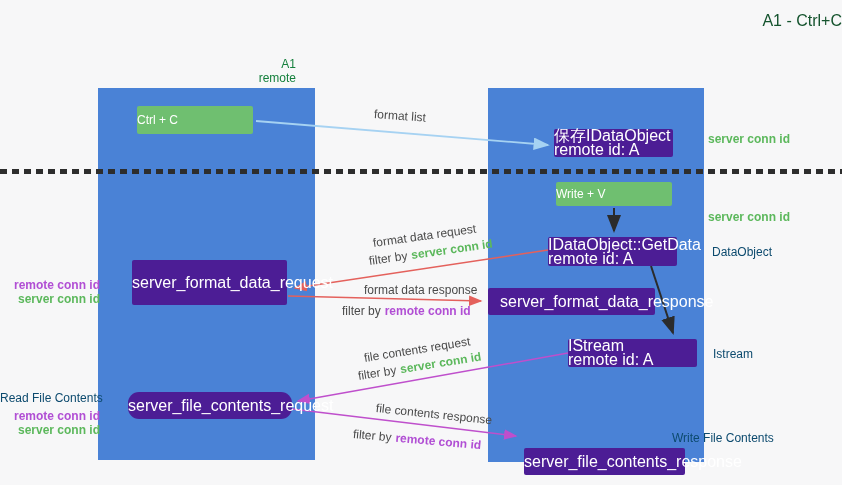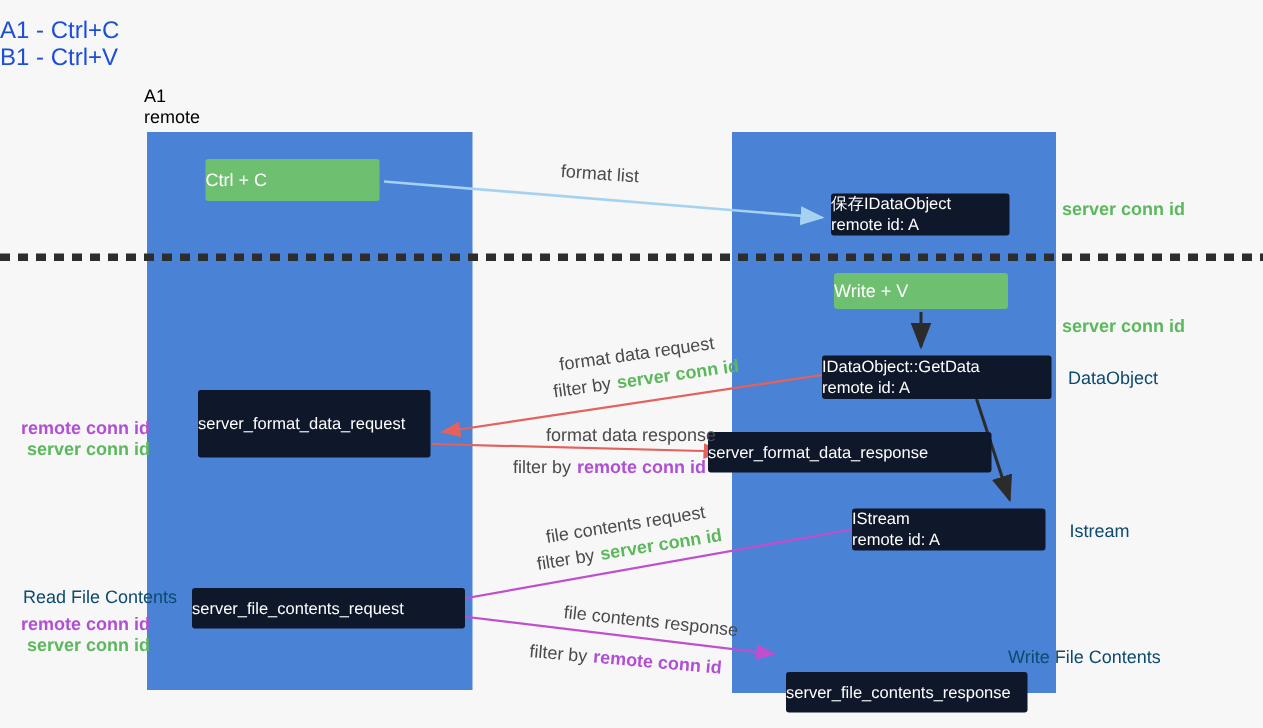--- a/index.html
+++ b/index.html
@@ -1,42 +1,41 @@
 <!DOCTYPE html>
 <html><head>
 <meta charset="utf-8">
 <style>
   html,body{margin:0;padding:0;background:#f7f7f8;font-family:"Liberation Sans",sans-serif;}
   .stage{position:relative;width:842px;height:485px;background:#f7f7f8;overflow:hidden;}
-  .title{position:absolute;left:0;top:12px;width:842px;text-align:left;font-size:16px;color:#1d4ed8;line-height:18px;}
-  .col-header{position:absolute;text-align:left;font-size:12px;color:#000000;line-height:14px;}
+  .title{position:absolute;left:0;top:12px;width:842px;text-align:right;font-size:16px;color:#14532d;line-height:18px;}
+  .col-header{position:absolute;text-align:right;font-size:12px;color:#15803d;line-height:14px;}
   .lane{position:absolute;background:#4a82d6;}
   .dotted{position:absolute;left:0;top:169px;width:842px;height:5px;
     background:repeating-linear-gradient(90deg,#2d2d2d 0 7px,transparent 7px 12px);}
   .arrows{position:absolute;left:0;top:0;}
   .box{position:absolute;display:flex;flex-direction:column;align-items:flex-start;justify-content:center;
     color:#fff;text-align:center;border-radius:2px;font-size:12px;line-height:14px;}
   .box.green{background:#6fbf70;}
-  .box.orange{background:#0f172a;font-size:11px;}
+  .box.orange{background:#4c1d95;font-size:16px;}
   .lbl{position:absolute;white-space:nowrap;font-size:12px;color:#4a4a4a;transform-origin:left center;}
   .em-green{color:#5cb85c;font-weight:700;}
   .em-purple{color:#b14fd4;font-weight:700;}
   .side{position:absolute;white-space:nowrap;font-size:12px;}
   .side.plain{color:#0c4a6e;}
   .pair{position:absolute;width:100px;text-align:right;font-size:12px;line-height:14px;font-weight:700;white-space:nowrap;}
   .prefix{margin-right:4px;}
 </style>
 </head>
 <body>
 
 <div class="stage">
 
   <div class="title">
     <div>A1 - Ctrl+C</div>
-    <div>B1 - Ctrl+V</div>
   </div>
 
   <div class="col-header" style="left:96px;top:57px;width:200px;">
     <div>A1</div>
     <div>remote</div>
   </div>
 
   <div class="lane" style="left:98px;top:88px;width:217px;height:372px;"></div>
   <div class="lane" style="left:488px;top:88px;width:216px;height:374px;"></div>
 
@@ -72,39 +71,39 @@
 
   <div class="box orange" style="left:554px;top:129px;width:119px;height:28px;">
     <span>保存IDataObject</span>
     <span>remote id: A</span>
   </div>
 
   <div class="box green" style="left:556px;top:182px;width:116px;height:24px;">
     <span>Write + V</span>
   </div>
 
-  <div class="box orange" style="left:548px;top:237px;width:153px;height:29px;">
+  <div class="box orange" style="left:548px;top:237px;width:129px;height:29px;">
     <span>IDataObject::GetData</span>
     <span>remote id: A</span>
   </div>
 
   <div class="box orange" style="left:132px;top:260px;width:155px;height:45px;">
     <span>server_format_data_request</span>
   </div>
 
-  <div class="box orange" style="left:472px;top:288px;width:189px;height:27px;">
+  <div class="box orange" style="left:488px;top:288px;width:155px;height:27px;padding-left:12px;">
     <span>server_format_data_response</span>
   </div>
 
   <div class="box orange" style="left:568px;top:339px;width:129px;height:28px;">
     <span>IStream</span>
     <span>remote id: A</span>
   </div>
 
-  <div class="box orange" style="left:128px;top:392px;width:182px;height:27px;">
+  <div class="box orange" style="left:128px;top:392px;width:164px;height:27px;border-radius:11px;">
     <span>server_file_contents_request</span>
   </div>
 
   <div class="box orange" style="left:524px;top:425px;width:161px;height:27px;margin-top:23px;">
     <span>server_file_contents_response</span>
   </div>
 
   <div class="lbl" style="left:374px;top:107px;transform:rotate(4deg);">format list</div>
 
   <div class="lbl" style="left:373px;top:236px;transform:rotate(-8deg);">format data request</div>
@@ -130,19 +129,19 @@
   <div class="side em-green" style="left:708px;top:132px;">server conn id</div>
   <div class="side em-green" style="left:708px;top:210px;">server conn id</div>
   <div class="side plain" style="left:712px;top:245px;">DataObject</div>
   <div class="side plain" style="left:713px;top:347px;">Istream</div>
   <div class="side plain" style="left:672px;top:431px;">Write File Contents</div>
 
   <div class="pair" style="left:0;top:278px;">
     <div class="em-purple">remote conn id</div>
     <div class="em-green">server conn id</div>
   </div>
-  <div class="side plain" style="left:0;top:391px;width:118px;text-align:right;">Read File Contents</div>
+  <div class="side plain" style="left:0;top:391px;width:118px;text-align:left;">Read File Contents</div>
   <div class="pair" style="left:0;top:409px;">
     <div class="em-purple">remote conn id</div>
     <div class="em-green">server conn id</div>
   </div>
 
 </div>
 
 </body></html>

